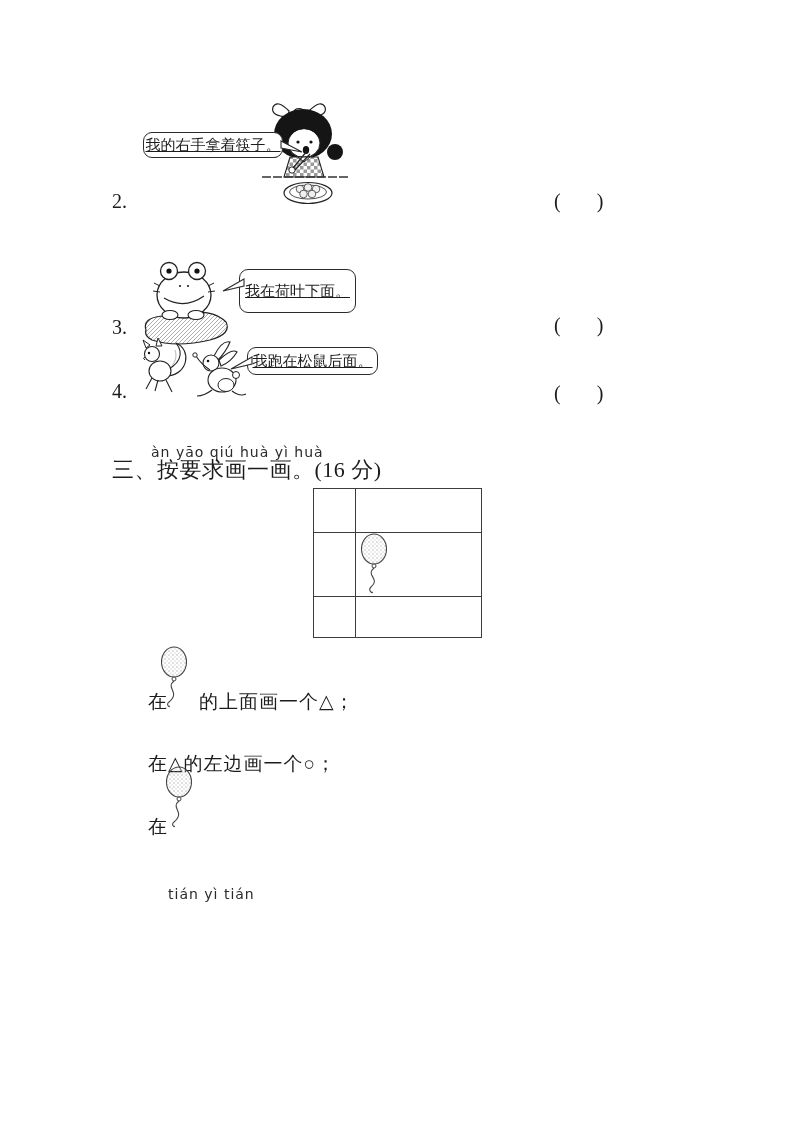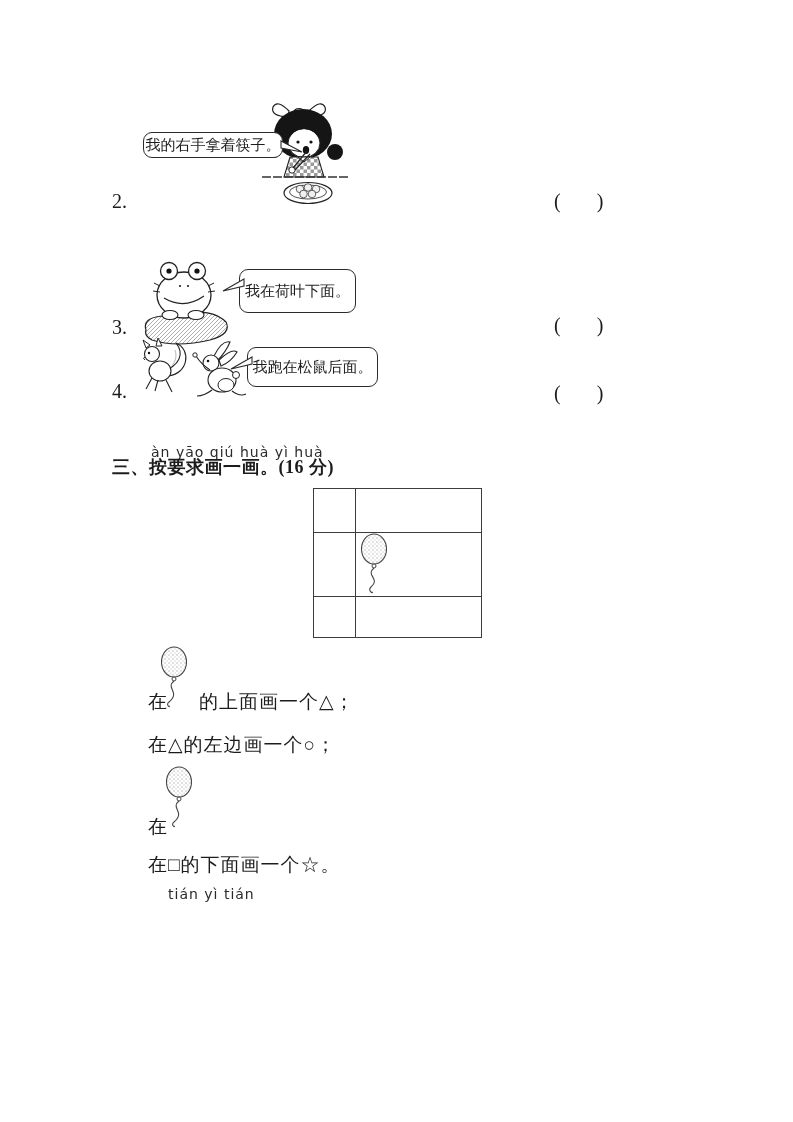--- a/index.html
+++ b/index.html
@@ -4,32 +4,32 @@
 <style>
   html,body { margin:0; padding:0; background:#ffffff; }
   .page {
     position:relative; width:793px; height:1122px; background:#fff;
     font-family:"Liberation Serif","DejaVu Serif",serif; color:#1c1c1c; overflow:hidden;
   }
   .abs { position:absolute; }
   .bubble {
     position:absolute; border:1.4px solid #2b2b2b; border-radius:9px; background:#fff;
     display:flex; align-items:center; justify-content:center;
-    font-size:15px; white-space:nowrap; padding:0 5px; box-sizing:border-box; z-index:1;
+    font-size:15px; white-space:nowrap; padding:0 5px; box-sizing:border-box; z-index:1;text-decoration:underline;
   }
   .tail { position:absolute; z-index:2; }
   .item-num { position:absolute; font-size:20px; }
   .answer { position:absolute; font-size:20px; display:flex; }
   .answer .close { margin-left:36px; }
   .pinyin {
     position:absolute; font-family:"DejaVu Sans",sans-serif; font-size:14px;
     color:#2a2a2a; letter-spacing:1px; white-space:nowrap;
   }
   .section-title {
-    position:absolute; font-weight:bold; font-size:18px; letter-spacing:0.5px; white-space:nowrap;
+    position:absolute; font-weight:normal; font-size:22px; letter-spacing:0.5px; white-space:nowrap;
   }
   .instr { position:absolute; font-size:19px; letter-spacing:1px; display:flex; white-space:nowrap; }
   .balloon-gap { display:inline-block; width:31px; }
   .grid-box { position:absolute; left:313px; top:488px; width:169px; height:150px;
     border:1.5px solid #3c3c3c; box-sizing:border-box; background:#fff; }
   .grid-v { position:absolute; left:41px; top:0; width:1.2px; height:100%; background:#3c3c3c; }
   .grid-h { position:absolute; left:0; width:100%; height:1.2px; background:#3c3c3c; }
   svg { display:block; }
 </style>
 </head>
@@ -139,21 +139,21 @@
     <circle cx="70" cy="23" r="1.3" fill="#111"></circle>
     <path d="M72,32 Q63,26 58,18" fill="none" stroke="#222" stroke-width="1.1"></path>
     <circle cx="57" cy="17" r="2.2" fill="#fff" stroke="#222" stroke-width="1"></circle>
     <ellipse cx="84" cy="42" rx="14" ry="12" fill="#fff" stroke="#222" stroke-width="1.1"></ellipse>
     <ellipse cx="88" cy="47" rx="8" ry="6.5" fill="#fff" stroke="#222" stroke-width="1"></ellipse>
     <path d="M74,52 Q66,58 59,58" fill="none" stroke="#222" stroke-width="1.2"></path>
     <path d="M94,53 Q102,59 108,56" fill="none" stroke="#222" stroke-width="1.2"></path>
     <circle cx="98" cy="37" r="3.5" fill="#fff" stroke="#222" stroke-width="1"></circle>
   </svg>
 
-  <div class="bubble" style="left:247px; top:347px; width:131px; height:40px;">
+  <div class="bubble" style="left:247px; top:347px; width:131px; height:28px;">
     <span>我跑在松鼠后面。</span>
   </div>
   <svg class="tail" style="left:229px; top:354px;" width="24" height="18">
     <path d="M23,3 L2,15 L23,10 Z" fill="#fff" stroke="#2b2b2b" stroke-width="1.1"></path>
   </svg>
 
   <div class="item-num" style="left:112px; top:380px;">4.</div>
   <div class="answer" style="left:554px; top:382px;">
     <span class="open">(</span>
     <span class="close">)</span>
@@ -177,33 +177,30 @@
     <ellipse cx="18" cy="16" rx="12.5" ry="15" fill="url(#stipple)" stroke="#444" stroke-width="1.1"></ellipse>
     <circle cx="18" cy="33" r="2" fill="#fff" stroke="#444" stroke-width="1"></circle>
     <path d="M18,35 C9,42 25,46 13,56 C9,59 15,62 13,60" fill="none" stroke="#444" stroke-width="1.1"></path>
   </svg>
   <div class="instr" style="left:148px; top:689px;">
     <span>在</span>
     <span class="balloon-gap"></span>
     <span>的上面画一个△；</span>
   </div>
 
-  <div class="instr" style="left:148px; top:732px;">
+  <div class="instr" style="left:148px; top:751px;">
     <span>在△的左边画一个○；</span>
   </div>
 
   <svg class="abs" style="left:161px; top:766px;" width="36" height="62" viewBox="0 0 36 62">
     <ellipse cx="18" cy="16" rx="12.5" ry="15" fill="url(#stipple)" stroke="#444" stroke-width="1.1"></ellipse>
     <circle cx="18" cy="33" r="2" fill="#fff" stroke="#444" stroke-width="1"></circle>
     <path d="M18,35 C9,42 25,46 13,56 C9,59 15,62 13,60" fill="none" stroke="#444" stroke-width="1.1"></path>
   </svg>
   <div class="instr" style="left:148px; top:814px;">
     <span>在</span>
     <span class="balloon-gap"></span>
   </div>
 
-  <div class="instr" style="left:148px; top:852px;">
-    <span>在□的下面画一个☆。</span>
-  </div>
 
   <div class="pinyin" style="left:168px; top:886px;">tián yì tián</div>
 
 </div>
 
 </body></html>

